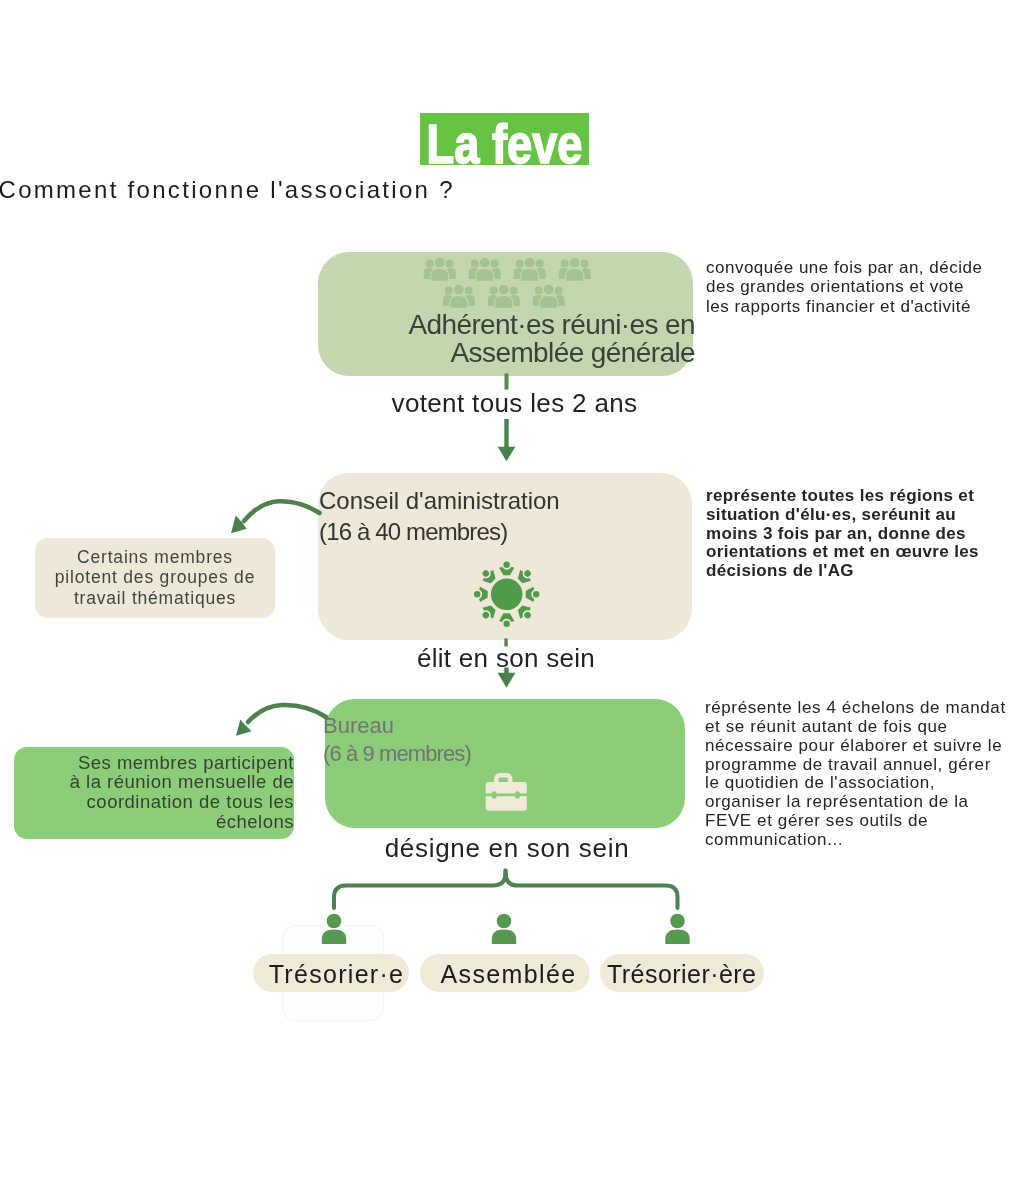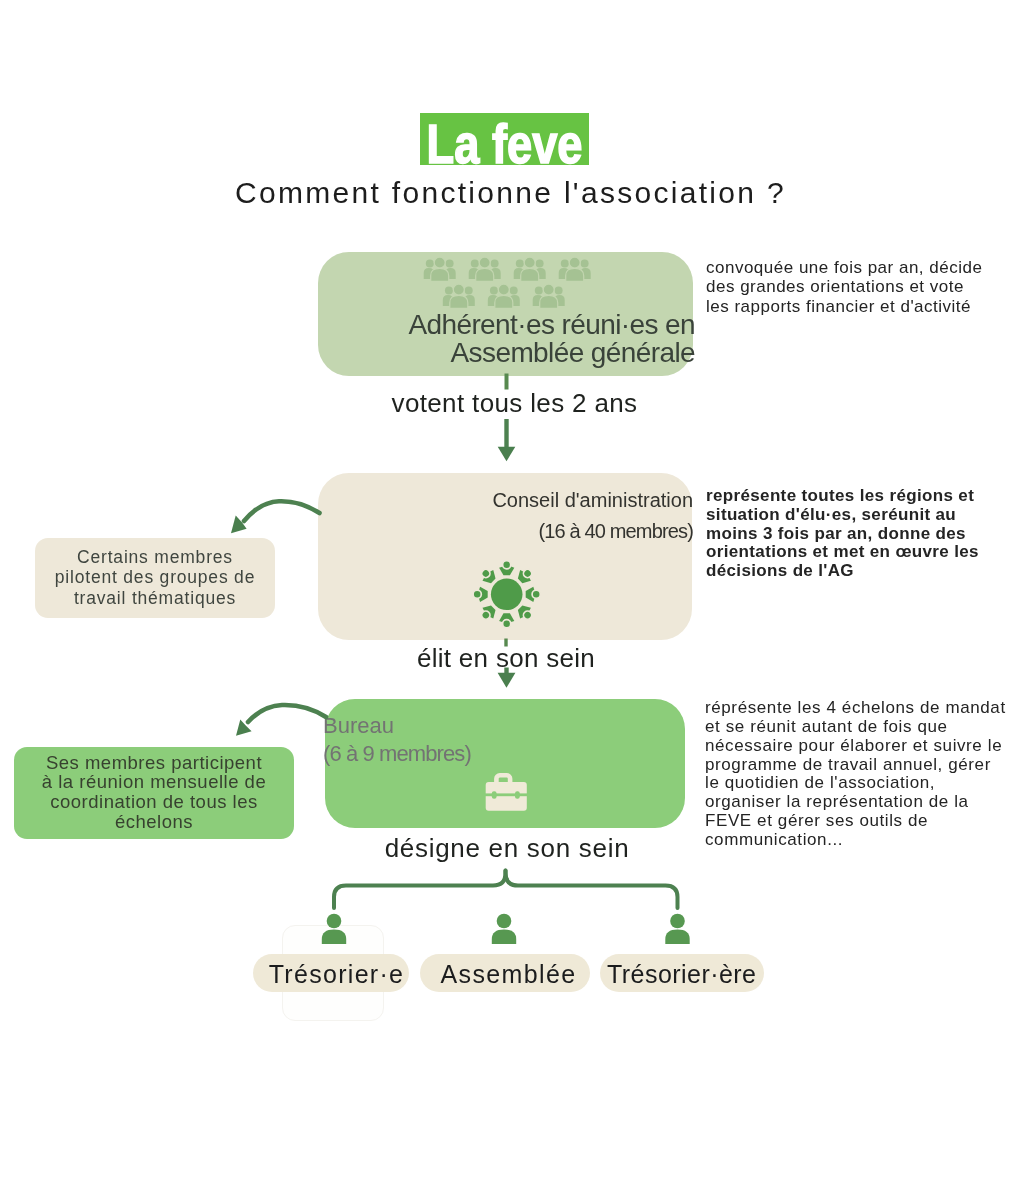--- a/index.html
+++ b/index.html
@@ -1,34 +1,34 @@
 <!DOCTYPE html>
 <html><head>
 <meta charset="utf-8">
 <style>
   html,body{margin:0;padding:0;}
   body{width:1024px;height:1200px;background:#ffffff;font-family:"Liberation Sans",sans-serif;position:relative;overflow:hidden;}
   .abs{position:absolute;}
   .logo{left:420px;top:113px;width:169px;height:52px;background:#67c343;color:#ffffff;
         }
-  .title{left:-1.5px;top:176.3px;width:1024px;text-align:center;font-size:30px;color:#1d1d1d;letter-spacing:2.3px;}
+  .title{left:-1.5px;top:176.3px;width:1024px;text-align:left;font-size:24px;color:#1d1d1d;letter-spacing:2.3px;}
   .box1{left:318px;top:252px;width:375px;height:124px;background:#c3d6b0;border-radius:31px;}
   .box1t{left:320px;top:311px;width:375px;text-align:right;font-size:28px;line-height:28px;color:#3a433a;letter-spacing:-0.6px;}
   .box2{left:318px;top:473px;width:374px;height:166.5px;background:#eee8d9;border-radius:31px;}
-  .box2t{left:319px;top:485px;width:374px;text-align:right;font-size:20px;line-height:31px;color:#33332f;}
+  .box2t{left:319px;top:485px;width:374px;text-align:left;font-size:24px;line-height:31px;color:#33332f;}
   .box3{left:325px;top:699px;width:360px;height:129px;background:#8ccd7a;border-radius:30px;}
   .box3t{left:323px;top:711.6px;width:360px;text-align:left;font-size:22px;line-height:28.8px;color:#737373;}
   .lbl{text-align:center;color:#1f221f;font-size:26px;}
   .lbl1{left:314.5px;top:388px;width:400px;letter-spacing:0.35px;}
   .lbl2{left:306px;top:642.5px;width:400px;letter-spacing:0.3px;}
   .lbl3{left:307px;top:832.5px;width:400px;letter-spacing:0.7px;}
   .lboxA{left:35px;top:538px;width:240px;height:80px;background:#eee8d9;border-radius:13px;}
   .lboxAt{left:35px;top:547px;width:240px;text-align:center;font-size:17.5px;line-height:20.4px;color:#3f453f;letter-spacing:0.8px;}
   .lboxB{left:14px;top:747px;width:280px;height:92px;background:#8ccd7a;border-radius:13px;}
-  .lboxBt{left:14px;top:752.6px;width:280px;text-align:center;font-size:18.5px;line-height:19.8px;color:#37412f;letter-spacing:0.5px;}
+  .lboxBt{left:14px;top:752.6px;width:280px;text-align:right;font-size:18.5px;line-height:19.8px;color:#37412f;letter-spacing:0.5px;}
   .rt{color:#242424;font-size:17px;line-height:19px;}
   .rt1{left:706px;top:257.9px;width:300px;letter-spacing:0.5px;line-height:19.6px;}
   .rt2{left:706px;top:487.4px;width:300px;letter-spacing:0.35px;line-height:18.6px;font-weight:bold;}
   .rt3{left:705px;top:699.3px;width:310px;letter-spacing:0.6px;line-height:18.8px;}
   .pill{height:37.5px;background:#efe9d7;border-radius:19px;top:954px;
         display:flex;align-items:center;justify-content:center;font-size:25px;color:#1b1c1d;padding-top:3px;box-sizing:border-box;}
   .p1{left:253px;width:156px;letter-spacing:1.3px;padding-left:11px;box-sizing:border-box;}
   .p2{left:420px;width:170px;letter-spacing:1.35px;padding-left:7px;box-sizing:border-box;}
   .p3{left:600px;width:163.5px;letter-spacing:0.45px;}
   svg.overlay{position:absolute;left:0;top:0;pointer-events:none;}

